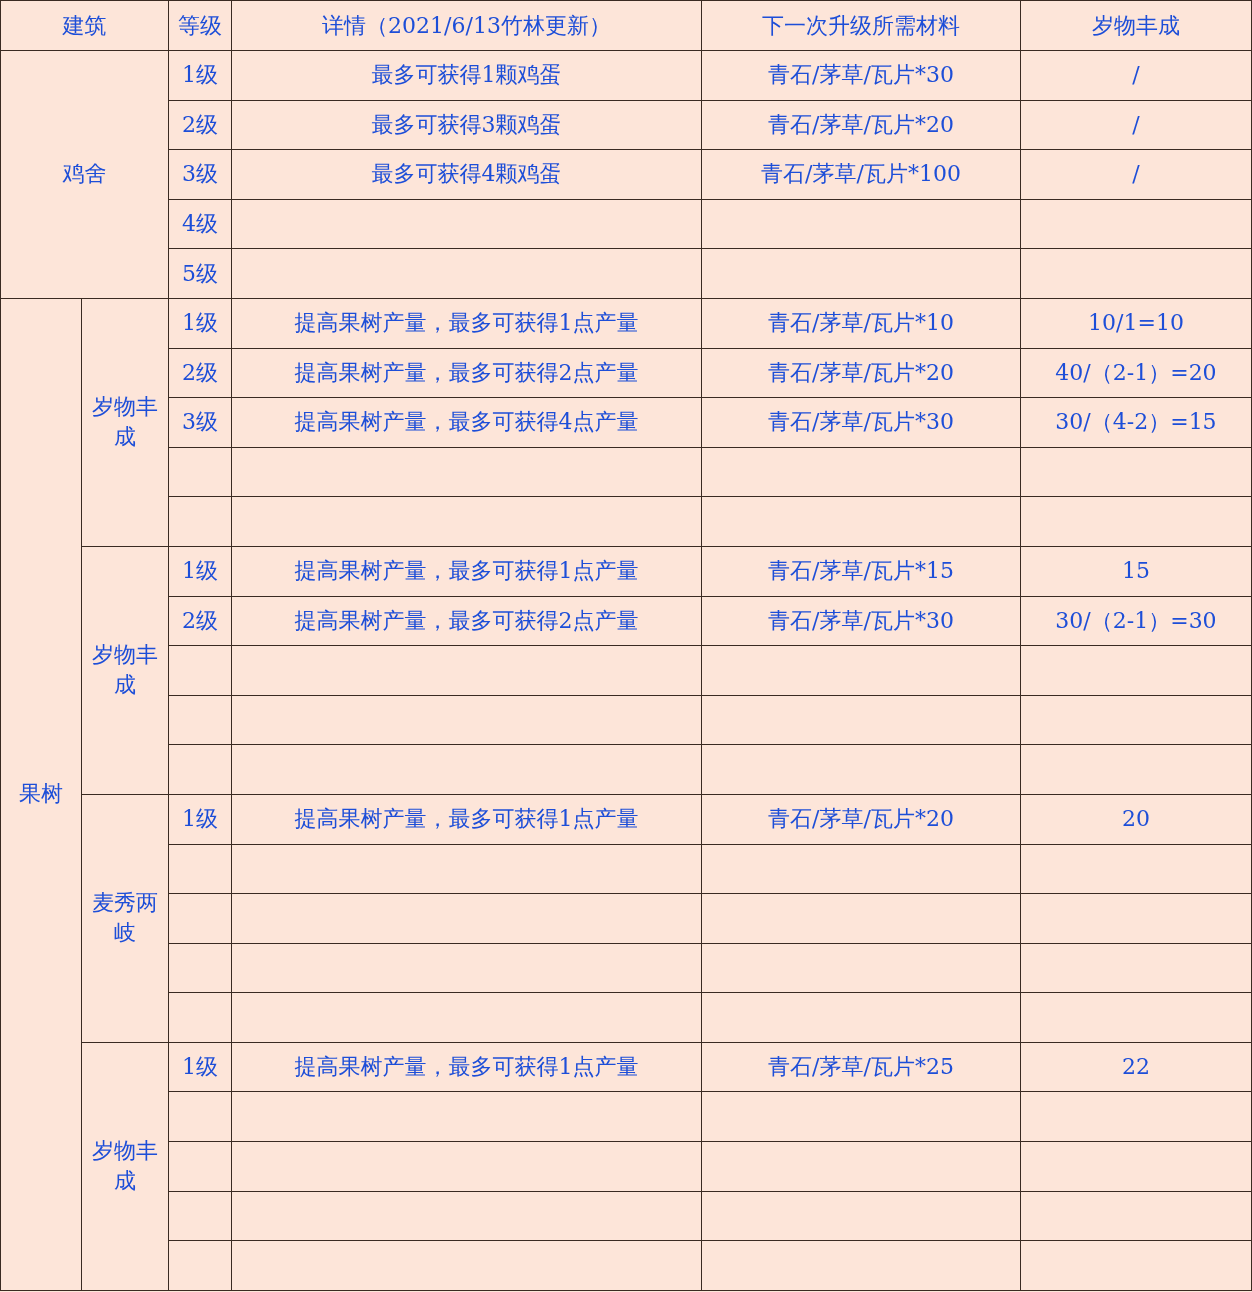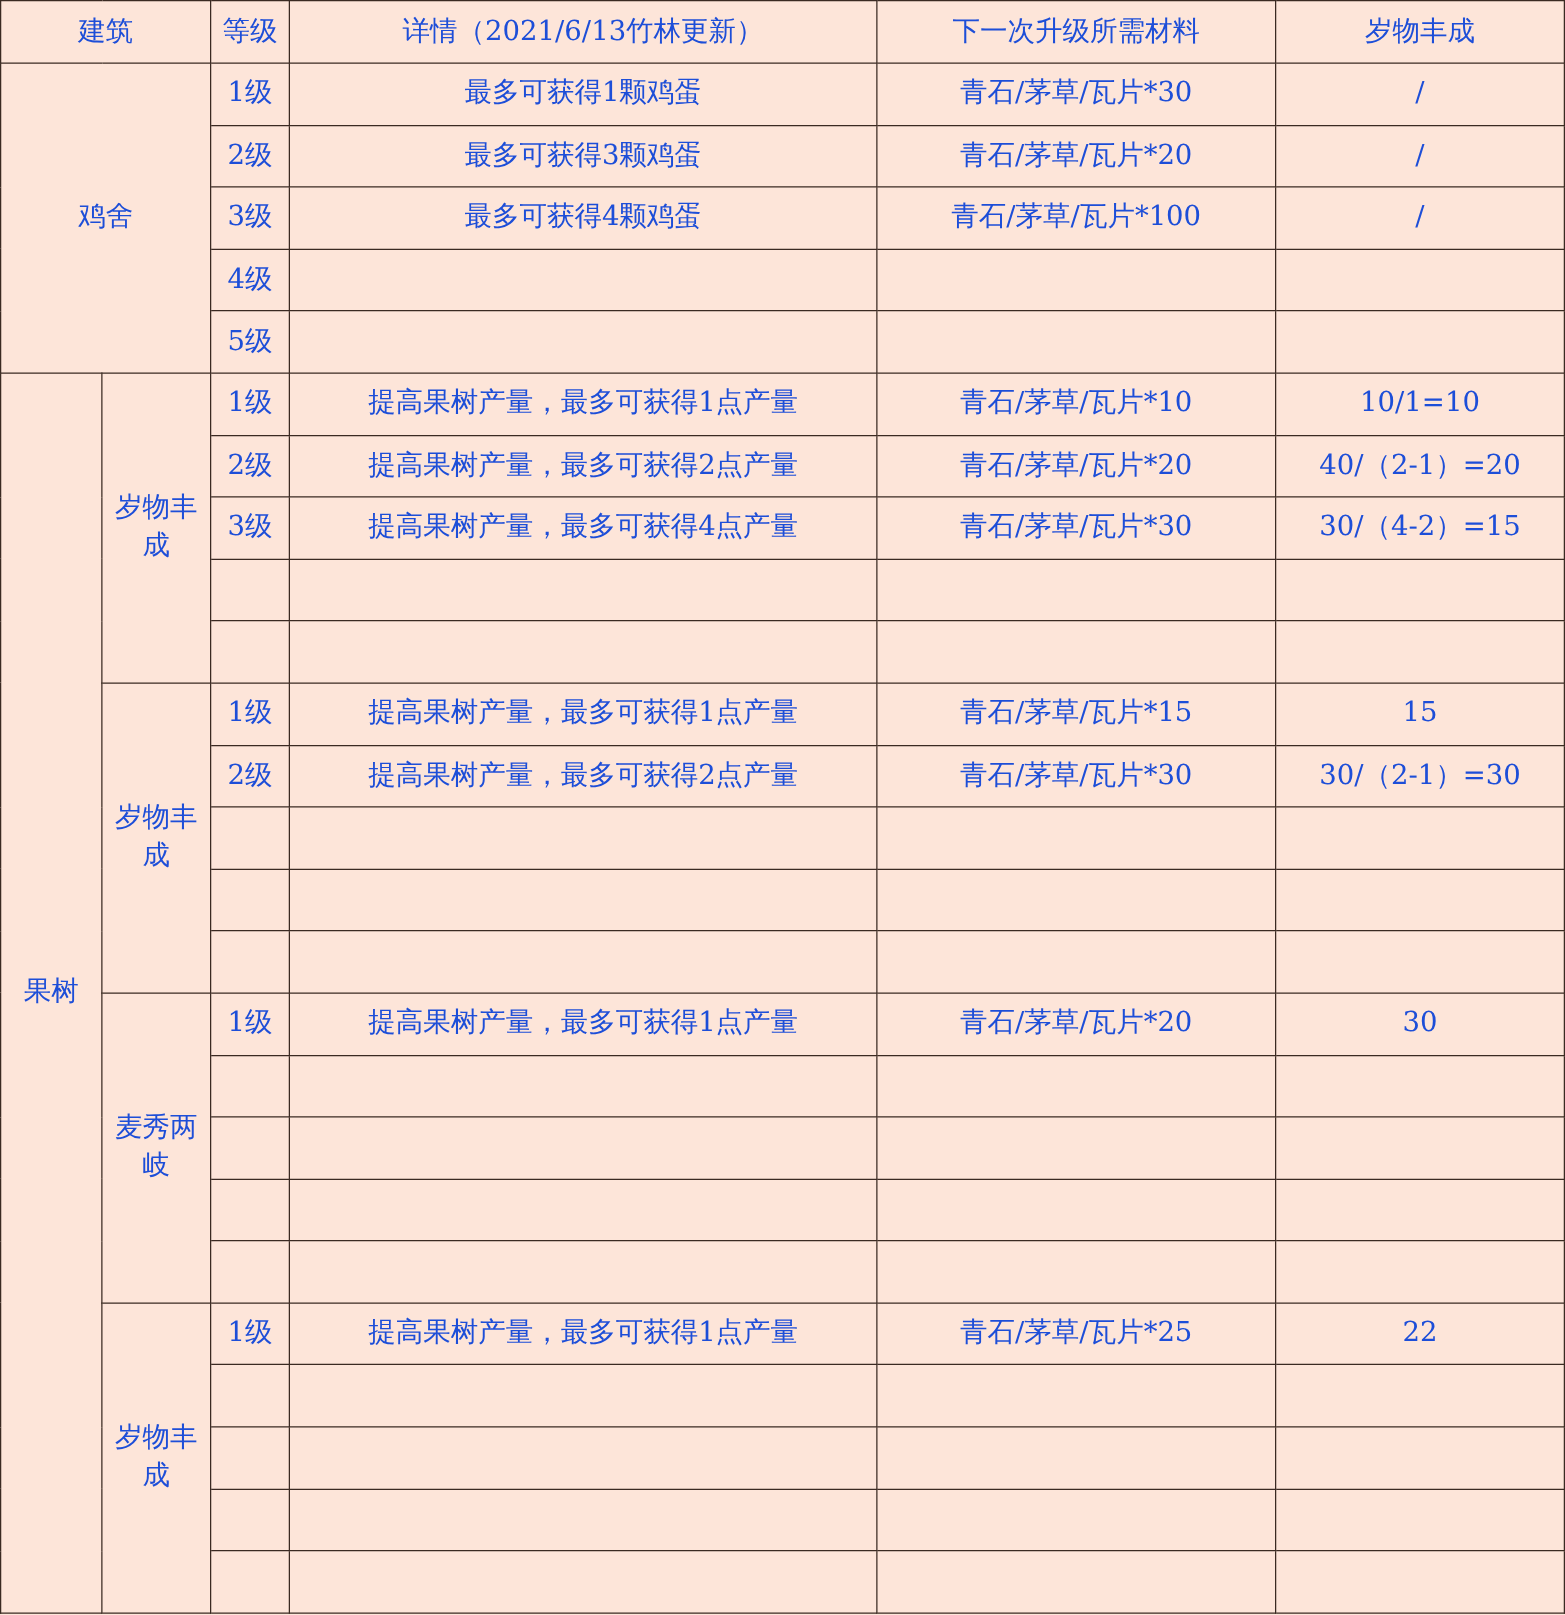--- a/index.html
+++ b/index.html
@@ -142,21 +142,21 @@
       <td></td>
       <td></td>
       <td></td>
     </tr>
 
     <tr>
       <td rowspan="5" class="wrap">麦秀两岐</td>
       <td>1级</td>
       <td>提高果树产量，最多可获得1点产量</td>
       <td>青石/茅草/瓦片*20</td>
-      <td>30</td>
+      <td>20</td>
     </tr>
     <tr>
       <td></td>
       <td></td>
       <td></td>
       <td></td>
     </tr>
     <tr>
       <td></td>
       <td></td>

